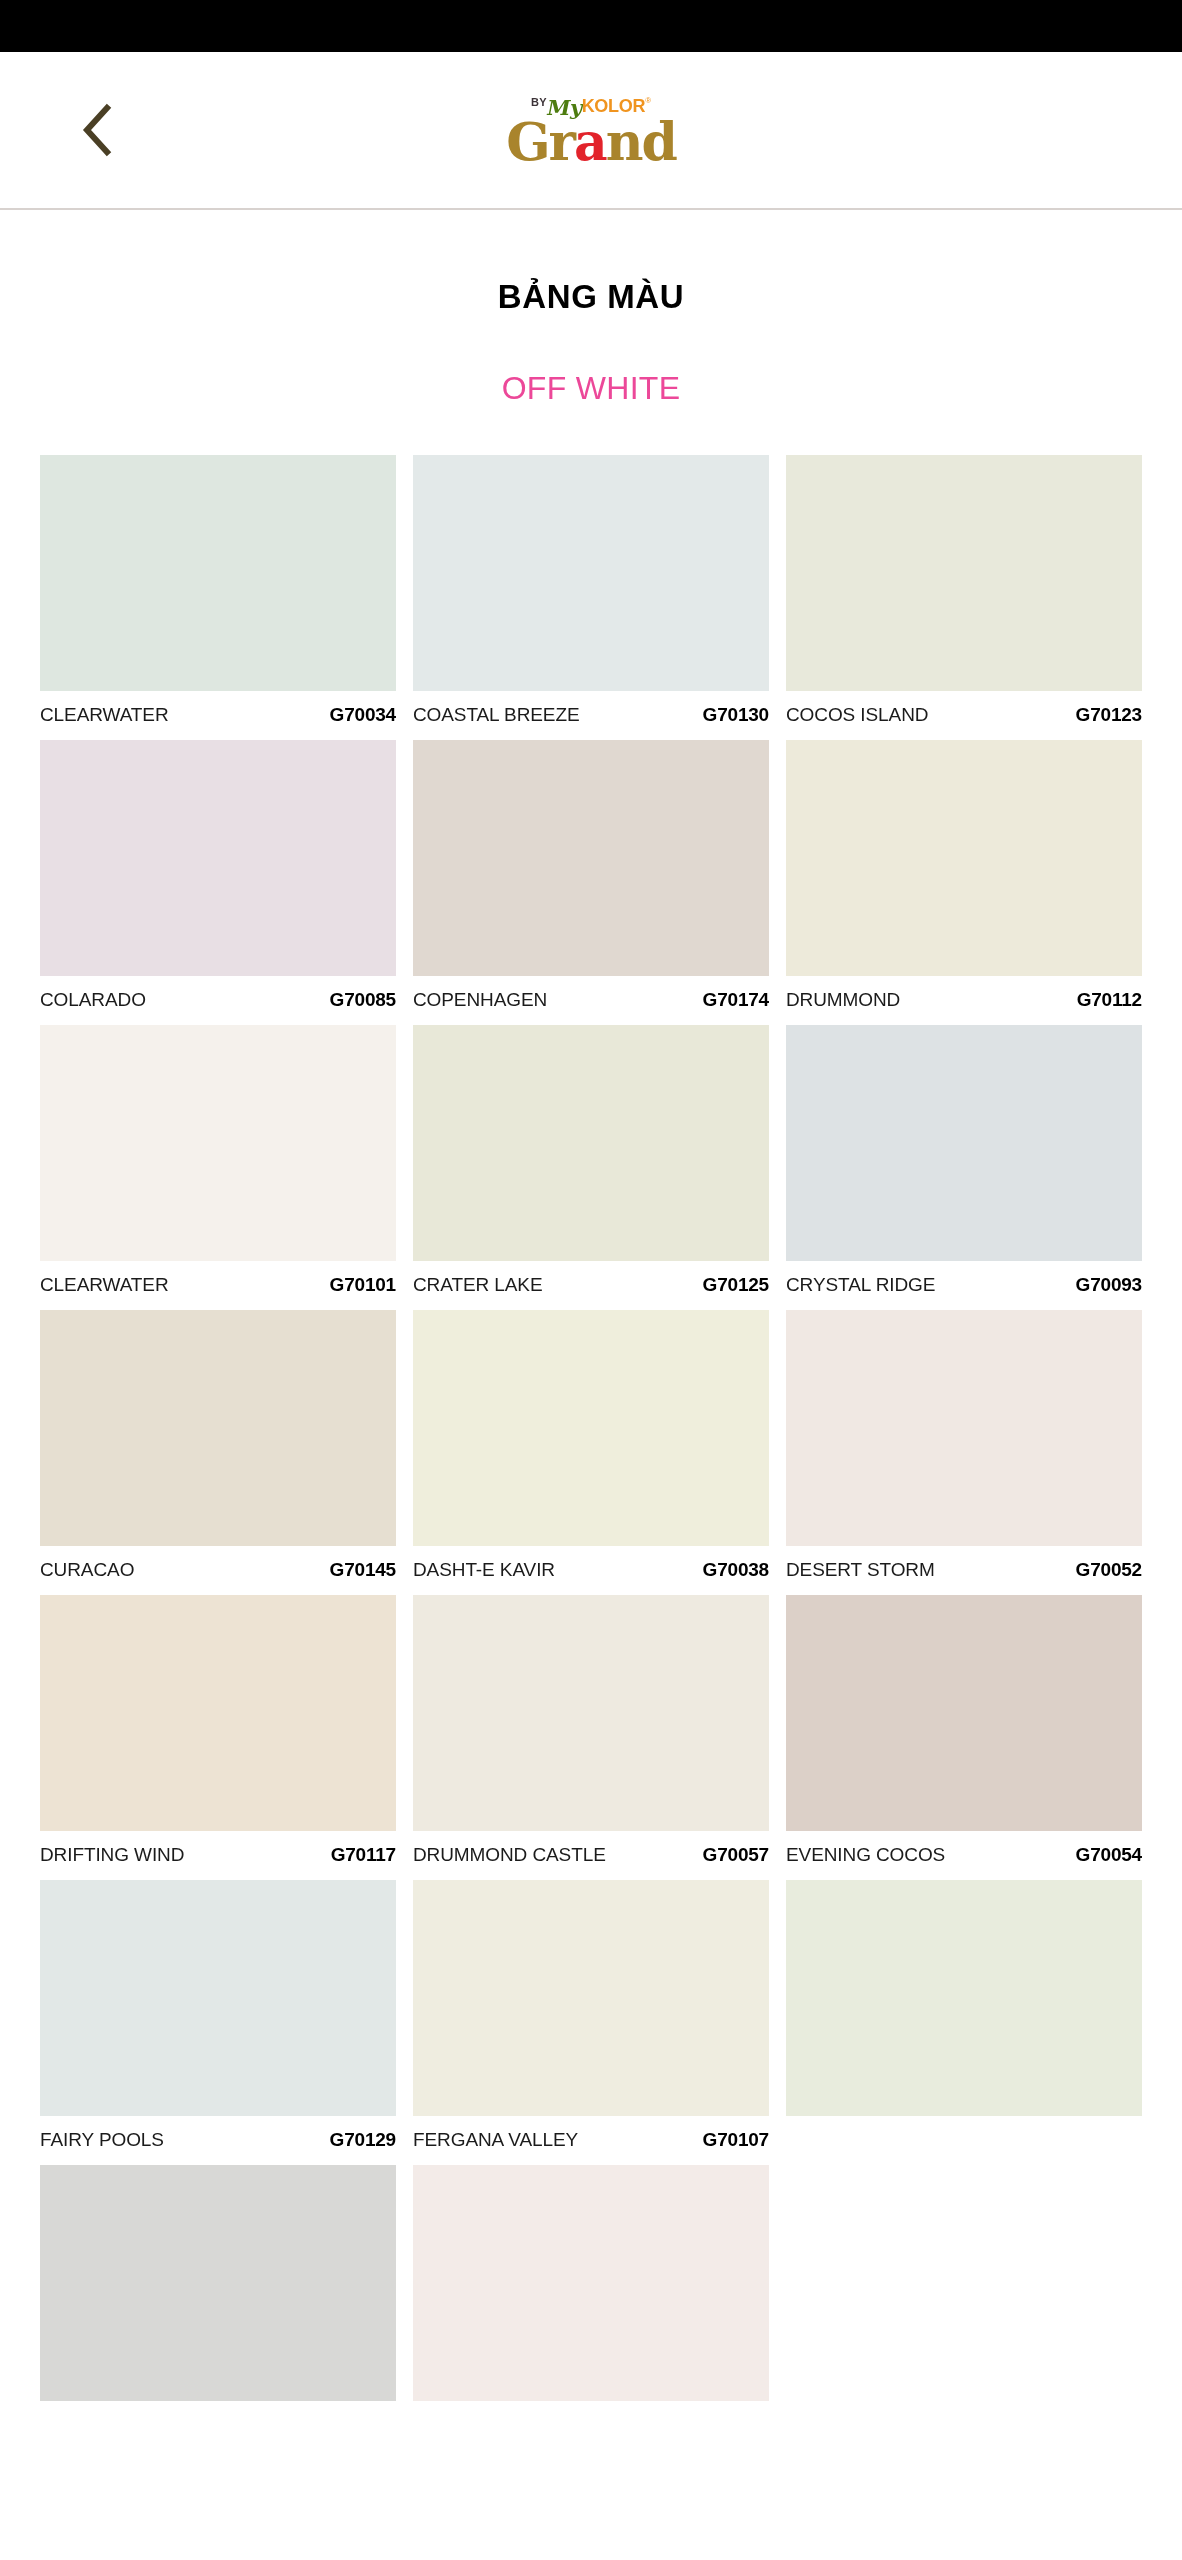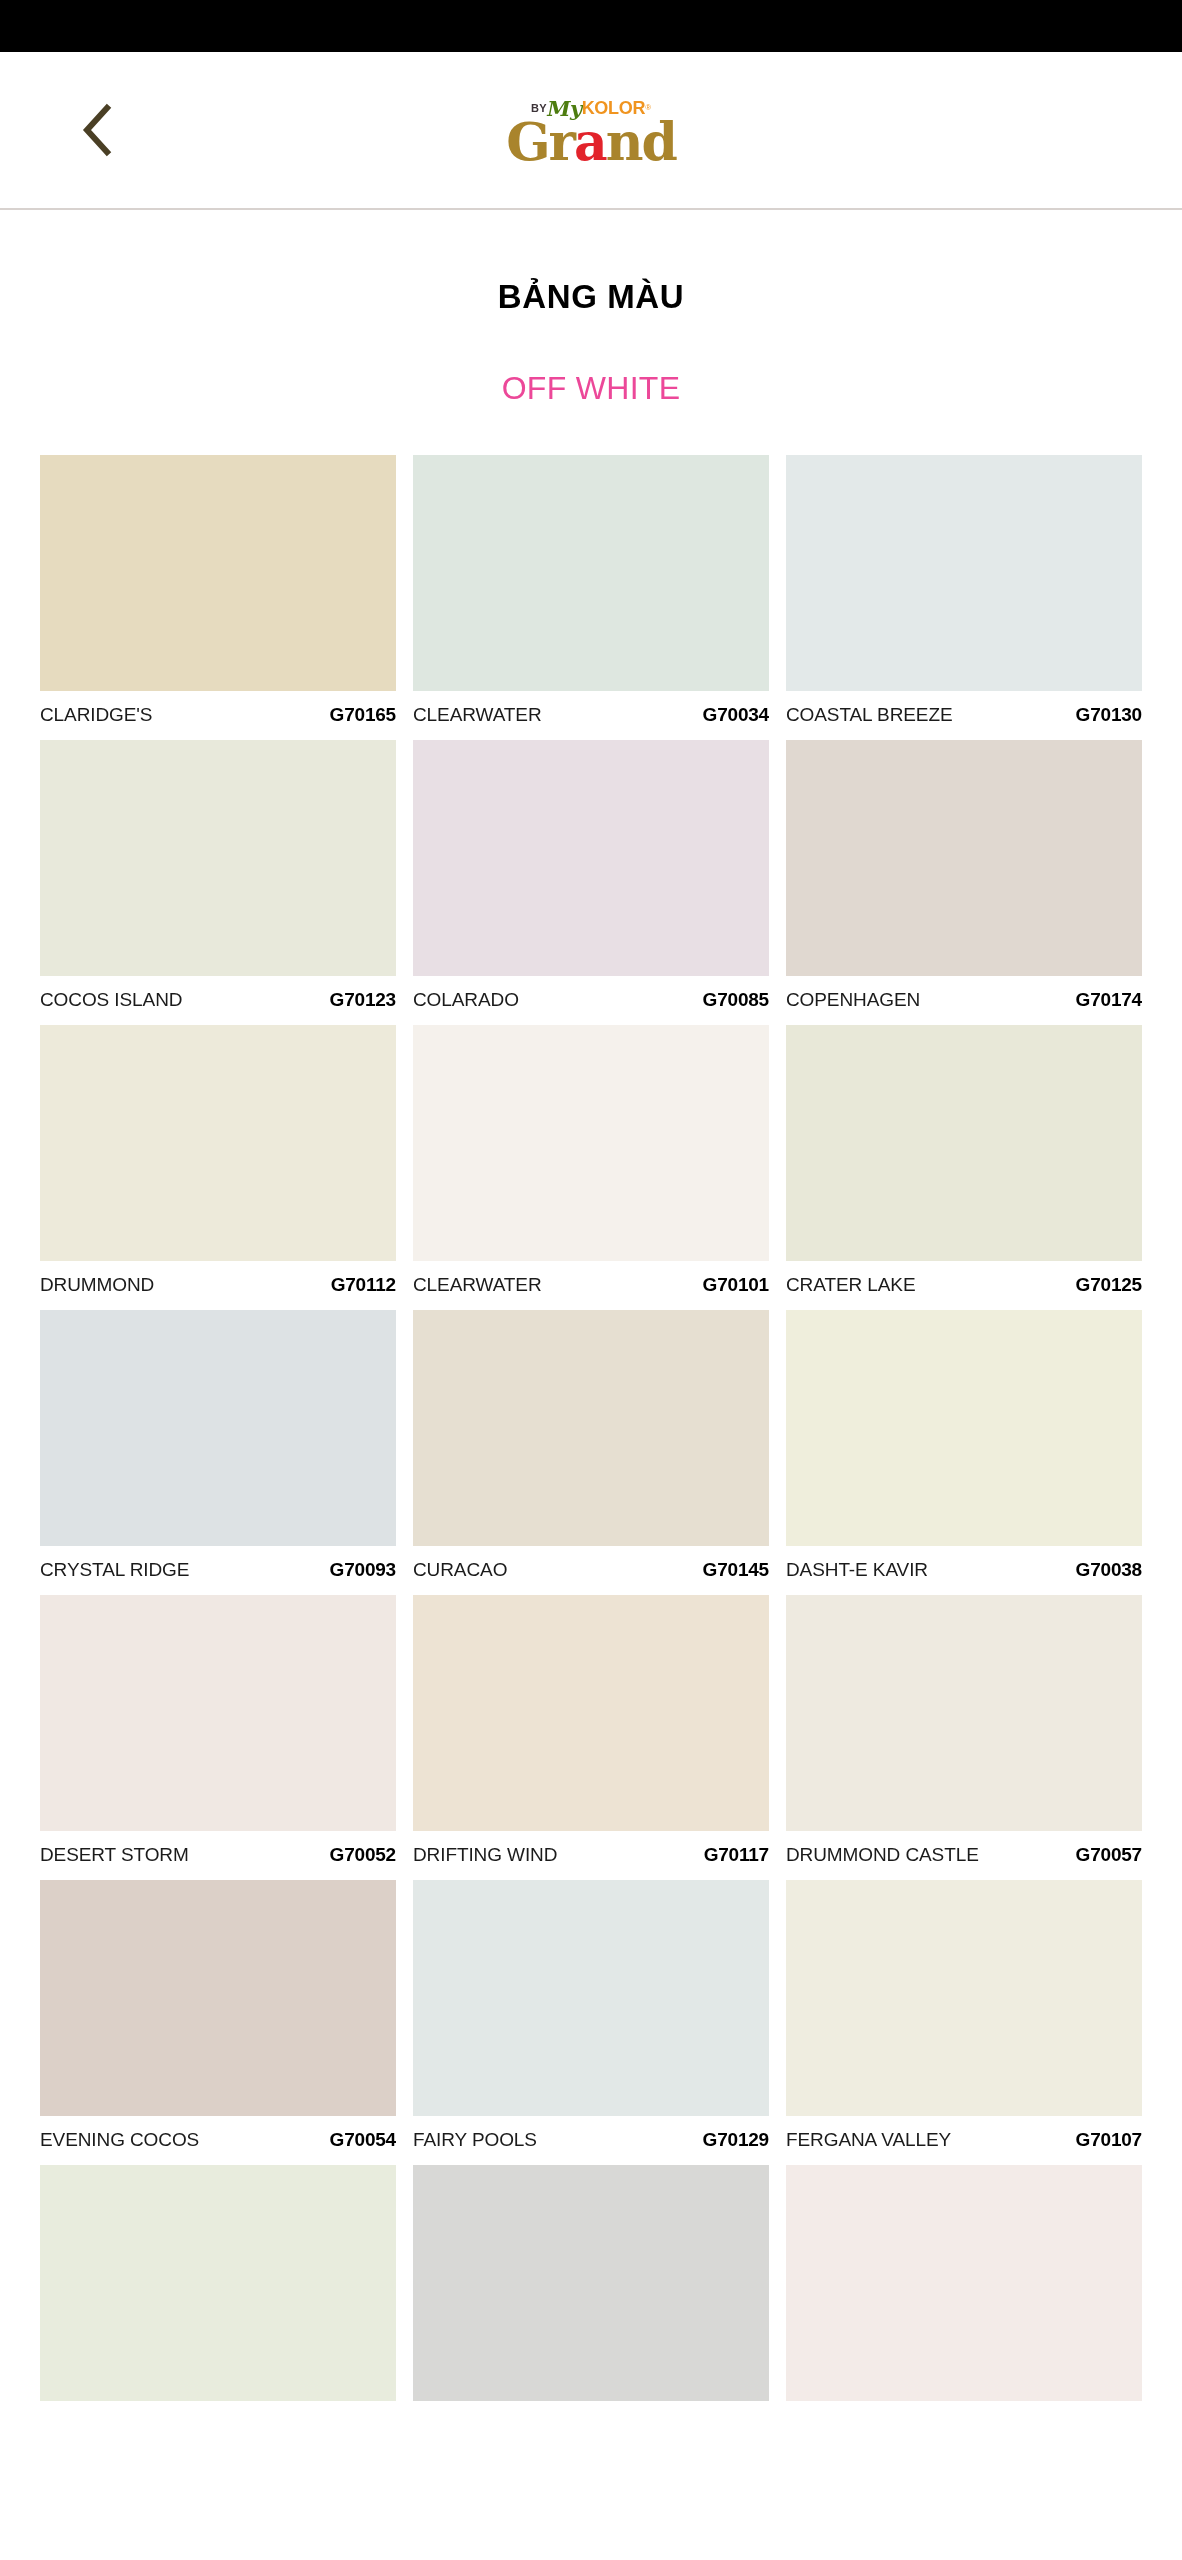--- a/index.html
+++ b/index.html
@@ -47,21 +47,21 @@
     position: absolute;
     left: 50%;
     top: 50%;
     transform: translate(-50%, -50%);
     text-align: center;
     width: 300px;
     padding-top: 4px;
   }
   .brand-top {
     display: flex;
-    align-items: center;
+    align-items: flex-start;
     justify-content: center;
     line-height: 1;
     height: 22px;
   }
   .brand-by {
     font-size: 11px;
     font-weight: bold;
     color: #3c3338;
     letter-spacing: 0.5px;
   }
@@ -180,27 +180,20 @@
     <div class="brand-grand"><span>Gr</span><span class="red-a">a</span><span>nd</span></div>
   </div>
 
 </div>
 
 <div class="page-title">BẢNG MÀU</div>
 <div class="group-title">OFF WHITE</div>
 
 <div class="swatch-grid">
     <div class="swatch-cell">
-      <div class="swatch-chip" style="background: rgb(230, 219, 191);"></div>
-      <div class="swatch-meta">
-        <span class="swatch-name">CLARIDGE'S</span>
-        <span class="swatch-code">G70165</span>
-      </div>
-    </div>
-    <div class="swatch-cell">
       <div class="swatch-chip" style="background: rgb(222, 231, 224);"></div>
       <div class="swatch-meta">
         <span class="swatch-name">CLEARWATER</span>
         <span class="swatch-code">G70034</span>
       </div>
     </div>
     <div class="swatch-cell">
       <div class="swatch-chip" style="background: rgb(227, 233, 233);"></div>
       <div class="swatch-meta">
         <span class="swatch-name">COASTAL BREEZE</span>

